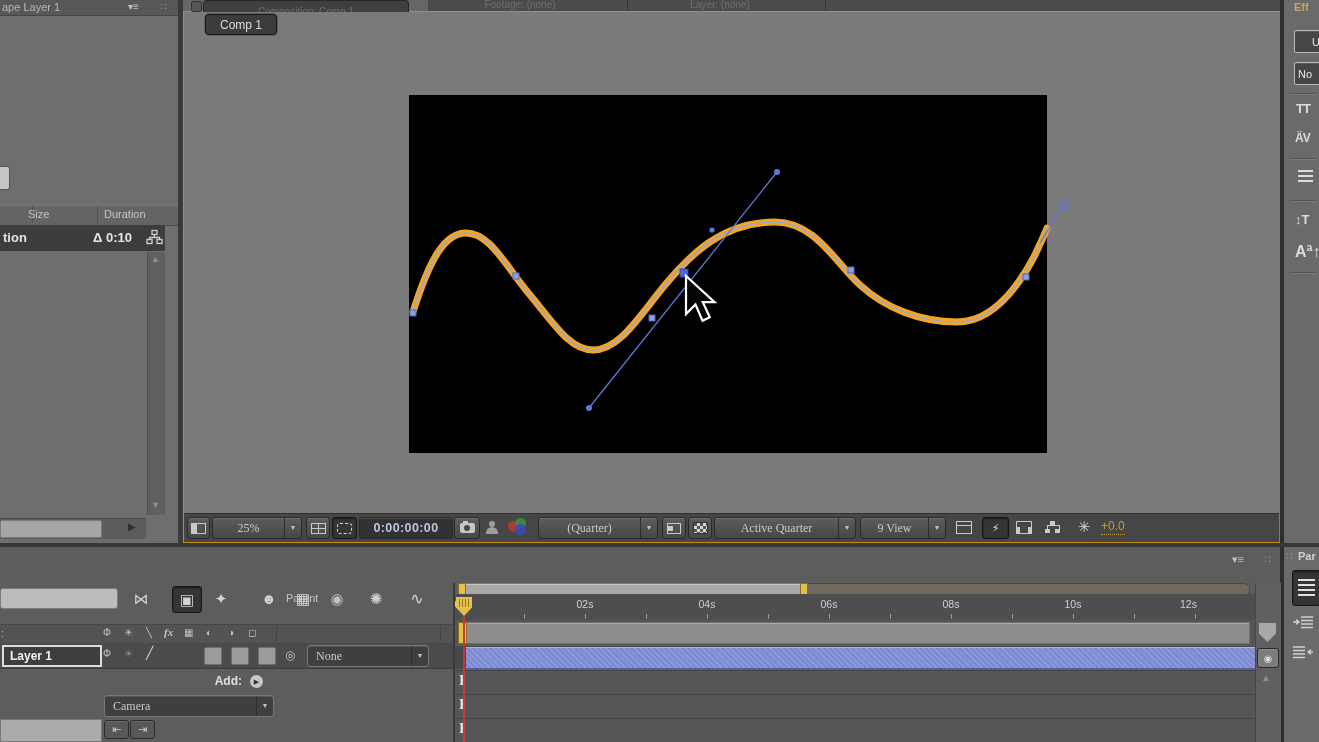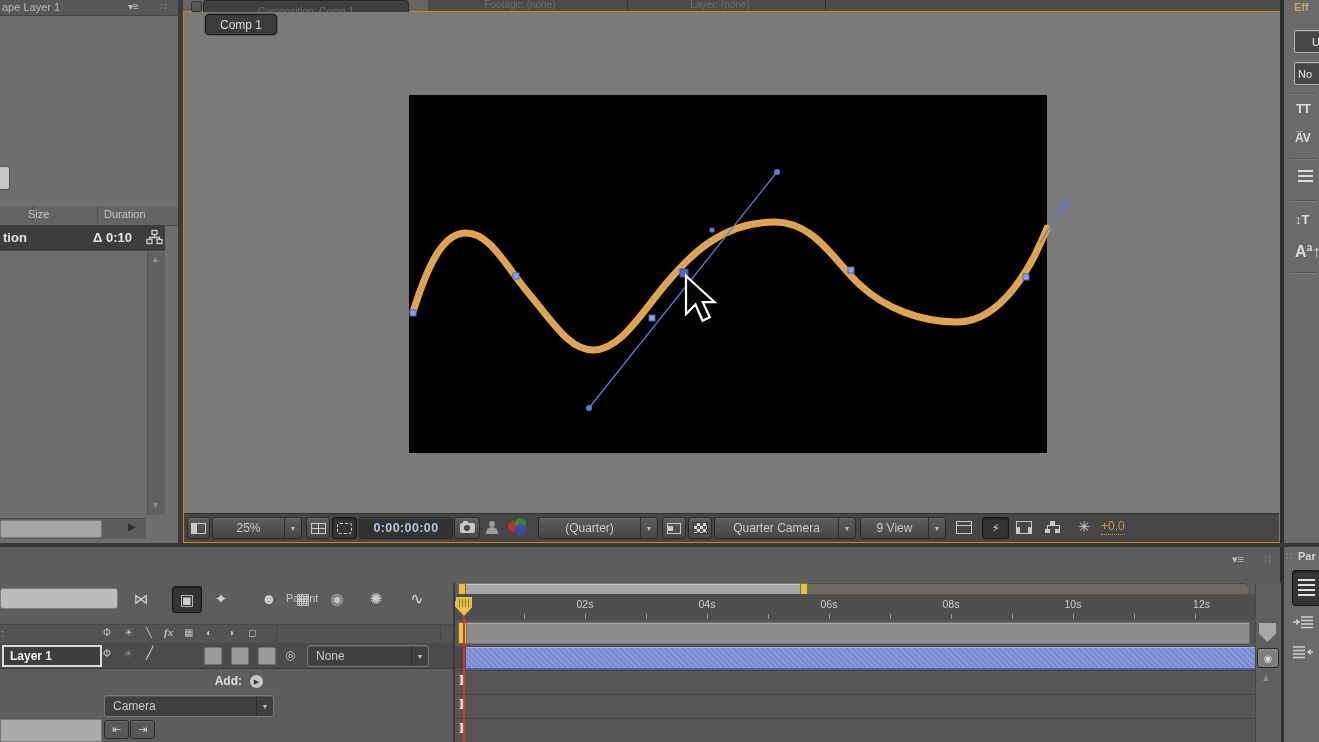--- a/index.html
+++ b/index.html
@@ -5,21 +5,21 @@
   html,body{margin:0;padding:0;background:#444;}
   .app{position:relative;width:1319px;height:742px;background:#666;overflow:hidden;
        font-family:"Liberation Sans","DejaVu Sans",sans-serif;color:#ccc;-webkit-user-select:none;user-select:none;}
   .abs{position:absolute;}
   .txt{font-size:11px;color:#c4c4c4;white-space:nowrap;}
   
   .btn{background:linear-gradient(#5c5c5c,#474747);border:1px solid #2a2a2a;border-radius:3px;
        box-shadow:inset 0 1px 0 rgba(255,255,255,.12);display:flex;align-items:center;justify-content:center;
        color:#c9c9c9;font-size:12px;}
   .pressed{background:#353535;border:1px solid #161616;box-shadow:inset 0 1px 2px rgba(0,0,0,.5);}
-  .dd{justify-content:flex-end;}
+  .dd{justify-content:flex-end;font-family:Liberation Serif, serif;}
   .dd .lbl{flex:1;text-align:center;padding:0 2px;overflow:hidden;}
   .dd .arr{width:16px;align-self:stretch;border-left:1px solid #2e2e2e;display:flex;align-items:center;justify-content:center;font-size:7px;color:#c0c0c0;}
   .icon{display:flex;align-items:center;justify-content:center;color:#d3d3d3;}
   .hr-r{left:1290px;width:26px;border-top:1px solid #555;border-bottom:1px solid #7b7b7b;height:0;}
   .checker{background:conic-gradient(#d8d8d8 0 25%,#555 0 50%,#d8d8d8 0 75%,#555 0);background-size:6px 6px;}
   .bars3{width:15px;height:12px;background:repeating-linear-gradient(#dcdcdc 0 2px,transparent 2px 5px);}
   .shield{background:#a8a8a8;clip-path:polygon(0 0,100% 0,100% 55%,50% 100%,0 55%);}
   .vtx{stroke-linejoin:miter;}
   .rowline{background:#565656;border-top:1px solid #454545;}
 </style>
@@ -143,21 +143,21 @@
     <span class="lbl">(Quarter)</span>
     <span class="arr">▼</span>
   </div>
   <div class="abs btn" style="left:662px;top:517px;width:22px;height:20px;">
     <div style="width:12px;height:9px;border:1px solid #c9c9c9;background:linear-gradient(90deg,#c9c9c9 0 5px,transparent 5px) center left/5px 5px no-repeat;"></div>
   </div>
   <div class="abs btn" style="left:688px;top:517px;width:22px;height:20px;">
     <div class="checker" style="width:13px;height:10px;border:1px solid #333;"></div>
   </div>
   <div class="abs btn dd" style="left:714px;top:517px;width:140px;height:20px;">
-    <span class="lbl">Quarter Camera</span>
+    <span class="lbl">Active Quarter</span>
     <span class="arr">▼</span>
   </div>
   <div class="abs btn dd" style="left:860px;top:517px;width:84px;height:20px;">
     <span class="lbl">9 View</span>
     <span class="arr">▼</span>
   </div>
   <div class="abs icon" style="left:952px;top:517px;width:24px;height:20px;">
     <div style="width:14px;height:11px;border:1px solid #c9c9c9;background:linear-gradient(#c9c9c9,#c9c9c9) 0 3px/14px 1px no-repeat;"></div>
   </div>
   <div class="abs btn pressed icon" style="left:982px;top:517px;width:25px;height:20px;">
@@ -285,21 +285,21 @@
   <div class="abs" style="left:458px;top:583px;width:6px;height:11px;background:var(--cti);border:1px solid #8a6d1f;"></div>
   <div class="abs" style="left:800px;top:583px;width:6px;height:11px;background:var(--cti);border:1px solid #8a6d1f;"></div>
 
   <div class="abs" style="left:455px;top:594px;width:800px;height:26px;background:#4e4e4e;border-bottom:1px solid #3e3e3e;"></div>
   <span class="abs txt" style="left:448px;top:598px;width:30px;text-align:center;font-size:10.5px;color:#cfcfcf;">00s</span>
   <span class="abs txt" style="left:570px;top:598px;width:30px;text-align:center;font-size:10.5px;color:#cfcfcf;">02s</span>
   <span class="abs txt" style="left:692px;top:598px;width:30px;text-align:center;font-size:10.5px;color:#cfcfcf;">04s</span>
   <span class="abs txt" style="left:814px;top:598px;width:30px;text-align:center;font-size:10.5px;color:#cfcfcf;">06s</span>
   <span class="abs txt" style="left:936px;top:598px;width:30px;text-align:center;font-size:10.5px;color:#cfcfcf;">08s</span>
   <span class="abs txt" style="left:1058px;top:598px;width:30px;text-align:center;font-size:10.5px;color:#cfcfcf;">10s</span>
-  <span class="abs txt" style="left:1180px;top:598px;width:30px;text-align:right;font-size:10.5px;color:#cfcfcf;">12s</span>
+  <span class="abs txt" style="left:1180px;top:598px;width:30px;text-align:left;font-size:10.5px;color:#cfcfcf;">12s</span>
   <div class="abs" style="left:463px;top:614px;width:764px;height:5px;background:repeating-linear-gradient(90deg,#9c9c9c 0 1px,transparent 1px 61px);"></div>
 
   <div class="abs" style="left:455px;top:620px;width:800px;height:25px;background:#555;"></div>
   <div class="abs" style="left:466px;top:622px;width:782px;height:20px;background:#8d8d8d;border:1px solid #6e6e6e;box-shadow:inset 0 1px 0 rgba(255,255,255,.25);"></div>
   <div class="abs" style="left:458px;top:622px;width:7px;height:20px;background:var(--cti);border:1px solid #8a6d1f;"></div>
 
   <div class="abs" style="left:455px;top:646px;width:800px;height:23px;background:#484848;"></div>
   <div class="abs" style="left:466px;top:647px;width:789px;height:20px;background:var(--lblue);border-top:1px solid #aab3e6;border-bottom:2px solid #555f9e;
               background-image:repeating-linear-gradient(45deg,rgba(255,255,255,.07) 0 2px,rgba(0,0,0,.05) 2px 4px);"></div>
 

